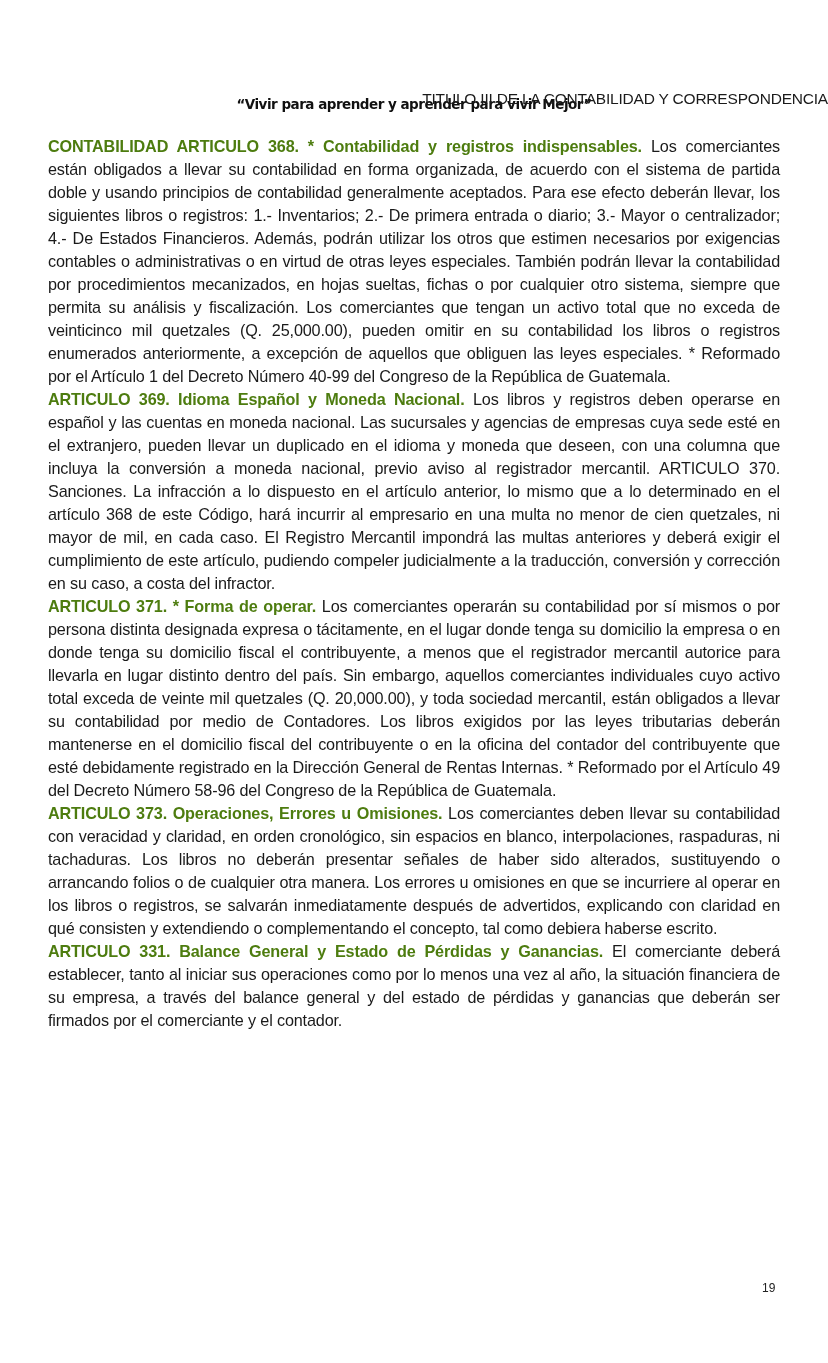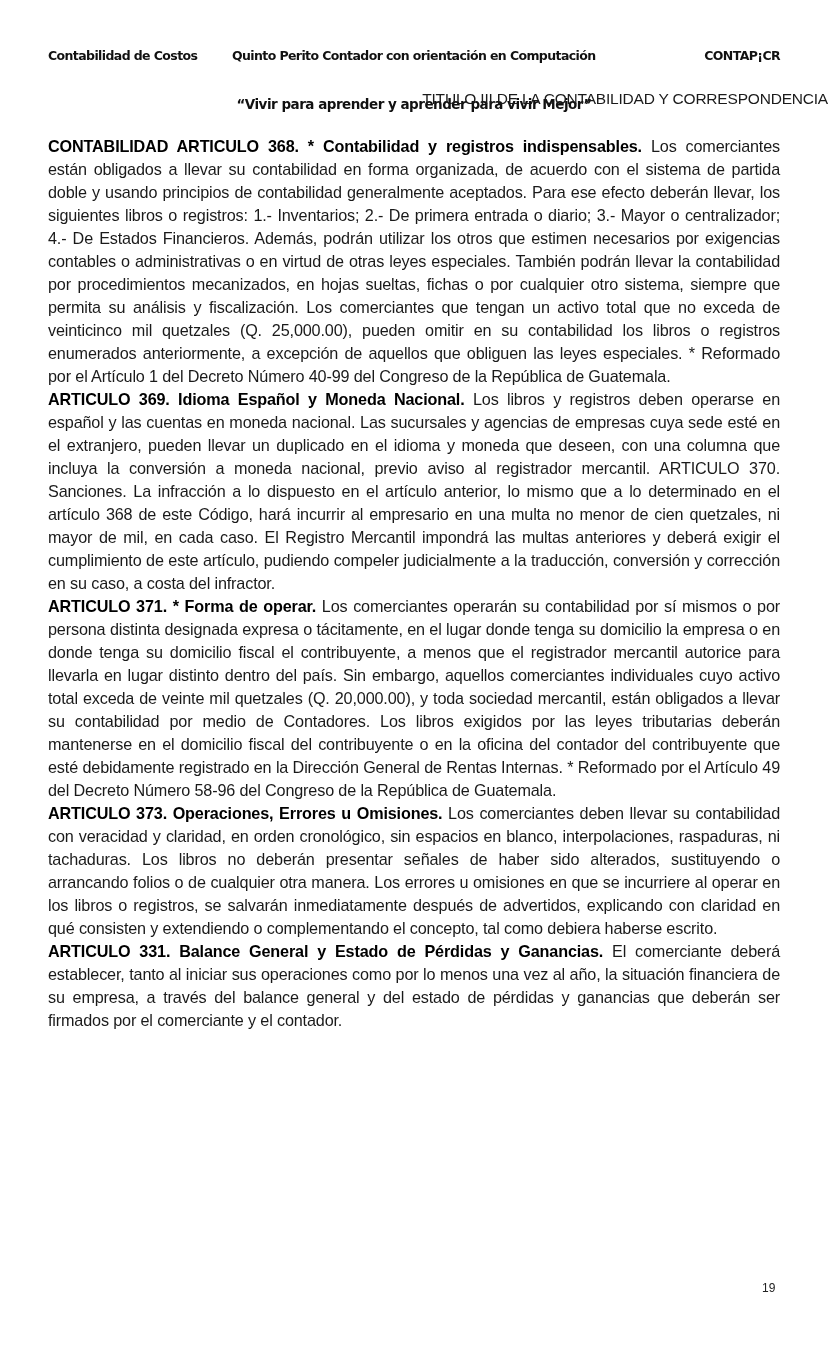--- a/index.html
+++ b/index.html
@@ -9,33 +9,28 @@
     .hdr span { position: absolute; top: 0; font-family: "DejaVu Sans", sans-serif; font-weight: bold; font-size: 12.5px; color: #111; letter-spacing: -0.6px; }
     .hdr .left { left: 0; }
     .hdr .center { left: 184px; }
     .hdr .right { right: 0; }
     .motto { position: absolute; top: 68px; left: 0; width: 828px; text-align: center; font-family: "DejaVu Sans", sans-serif; font-weight: bold; font-size: 13.5px; color: #111; letter-spacing: -0.5px; margin-top: 28px; }
     .title { position: absolute; left: 0; width: 828px; text-align: right; font-family: "Liberation Sans", sans-serif; font-size: 15.5px; color: #1a1a1a; letter-spacing: -0.2px; }
     .title.t1 { top: 90px; }
     .title.t2 { top: 113px; }
     .body { position: absolute; top: 135px; left: 48px; width: 732px; font-family: "Liberation Sans", sans-serif; font-size: 16.2px; line-height: 23px; color: #1a1a1a; text-align: justify; letter-spacing: -0.15px; }
     .body p { margin: 0; }
-    .body b { font-weight: bold; color: #000000; }
+    .body b { font-weight: bold; color: #4d7c0f; }
     .pagenum { position: absolute; top: 1281px; left: 762px; font-family: "Liberation Sans", sans-serif; font-size: 12px; color: #222; }
   </style>
 </head>
 <body>
 
 <div class="page">
 
-  <div class="hdr">
-    <span class="left">Contabilidad de Costos</span>
-    <span class="center">Quinto Perito Contador con orientación en Computación</span>
-    <span class="right">CONTAP¡CR</span>
-  </div>
 
   <div class="motto">“Vivir para aprender y aprender para vivir Mejor”</div>
 
   <div class="title t1">TITULO III DE LA CONTABILIDAD Y CORRESPONDENCIA</div>
 
   <div class="body">
     <p><b>CONTABILIDAD ARTICULO 368. * Contabilidad y registros indispensables.</b><span> Los comerciantes están obligados a llevar su contabilidad en forma organizada, de acuerdo con el sistema de partida doble y usando principios de contabilidad generalmente aceptados. Para ese efecto deberán llevar, los siguientes libros o registros: 1.- Inventarios; 2.- De primera entrada o diario; 3.- Mayor o centralizador; 4.- De Estados Financieros. Además, podrán utilizar los otros que estimen necesarios por exigencias contables o administrativas o en virtud de otras leyes especiales. También podrán llevar la contabilidad por procedimientos mecanizados, en hojas sueltas, fichas o por cualquier otro sistema, siempre que permita su análisis y fiscalización. Los comerciantes que tengan un activo total que no exceda de veinticinco mil quetzales (Q. 25,000.00), pueden omitir en su contabilidad los libros o registros enumerados anteriormente, a excepción de aquellos que obliguen las leyes especiales. * Reformado por el Artículo 1 del Decreto Número 40-99 del Congreso de la República de Guatemala.</span></p>
     <p><b>ARTICULO 369. Idioma Español y Moneda Nacional.</b><span> Los libros y registros deben operarse en español y las cuentas en moneda nacional. Las sucursales y agencias de empresas cuya sede esté en el extranjero, pueden llevar un duplicado en el idioma y moneda que deseen, con una columna que incluya la conversión a moneda nacional, previo aviso al registrador mercantil. ARTICULO 370. Sanciones. La infracción a lo dispuesto en el artículo anterior, lo mismo que a lo determinado en el artículo 368 de este Código, hará incurrir al empresario en una multa no menor de cien quetzales, ni mayor de mil, en cada caso. El Registro Mercantil impondrá las multas anteriores y deberá exigir el cumplimiento de este artículo, pudiendo compeler judicialmente a la traducción, conversión y corrección en su caso, a costa del infractor.</span></p>
     <p><b>ARTICULO 371. * Forma de operar.</b><span> Los comerciantes operarán su contabilidad por sí mismos o por persona distinta designada expresa o tácitamente, en el lugar donde tenga su domicilio la empresa o en donde tenga su domicilio fiscal el contribuyente, a menos que el registrador mercantil autorice para llevarla en lugar distinto dentro del país. Sin embargo, aquellos comerciantes individuales cuyo activo total exceda de veinte mil quetzales (Q. 20,000.00), y toda sociedad mercantil, están obligados a llevar su contabilidad por medio de Contadores. Los libros exigidos por las leyes tributarias deberán mantenerse en el domicilio fiscal del contribuyente o en la oficina del contador del contribuyente que esté debidamente registrado en la Dirección General de Rentas Internas. * Reformado por el Artículo 49 del Decreto Número 58-96 del Congreso de la República de Guatemala.</span></p>
     <p><b>ARTICULO 373. Operaciones, Errores u Omisiones.</b><span> Los comerciantes deben llevar su contabilidad con veracidad y claridad, en orden cronológico, sin espacios en blanco, interpolaciones, raspaduras, ni tachaduras. Los libros no deberán presentar señales de haber sido alterados, sustituyendo o arrancando folios o de cualquier otra manera. Los errores u omisiones en que se incurriere al operar en los libros o registros, se salvarán inmediatamente después de advertidos, explicando con claridad en qué consisten y extendiendo o complementando el concepto, tal como debiera haberse escrito.</span></p>

